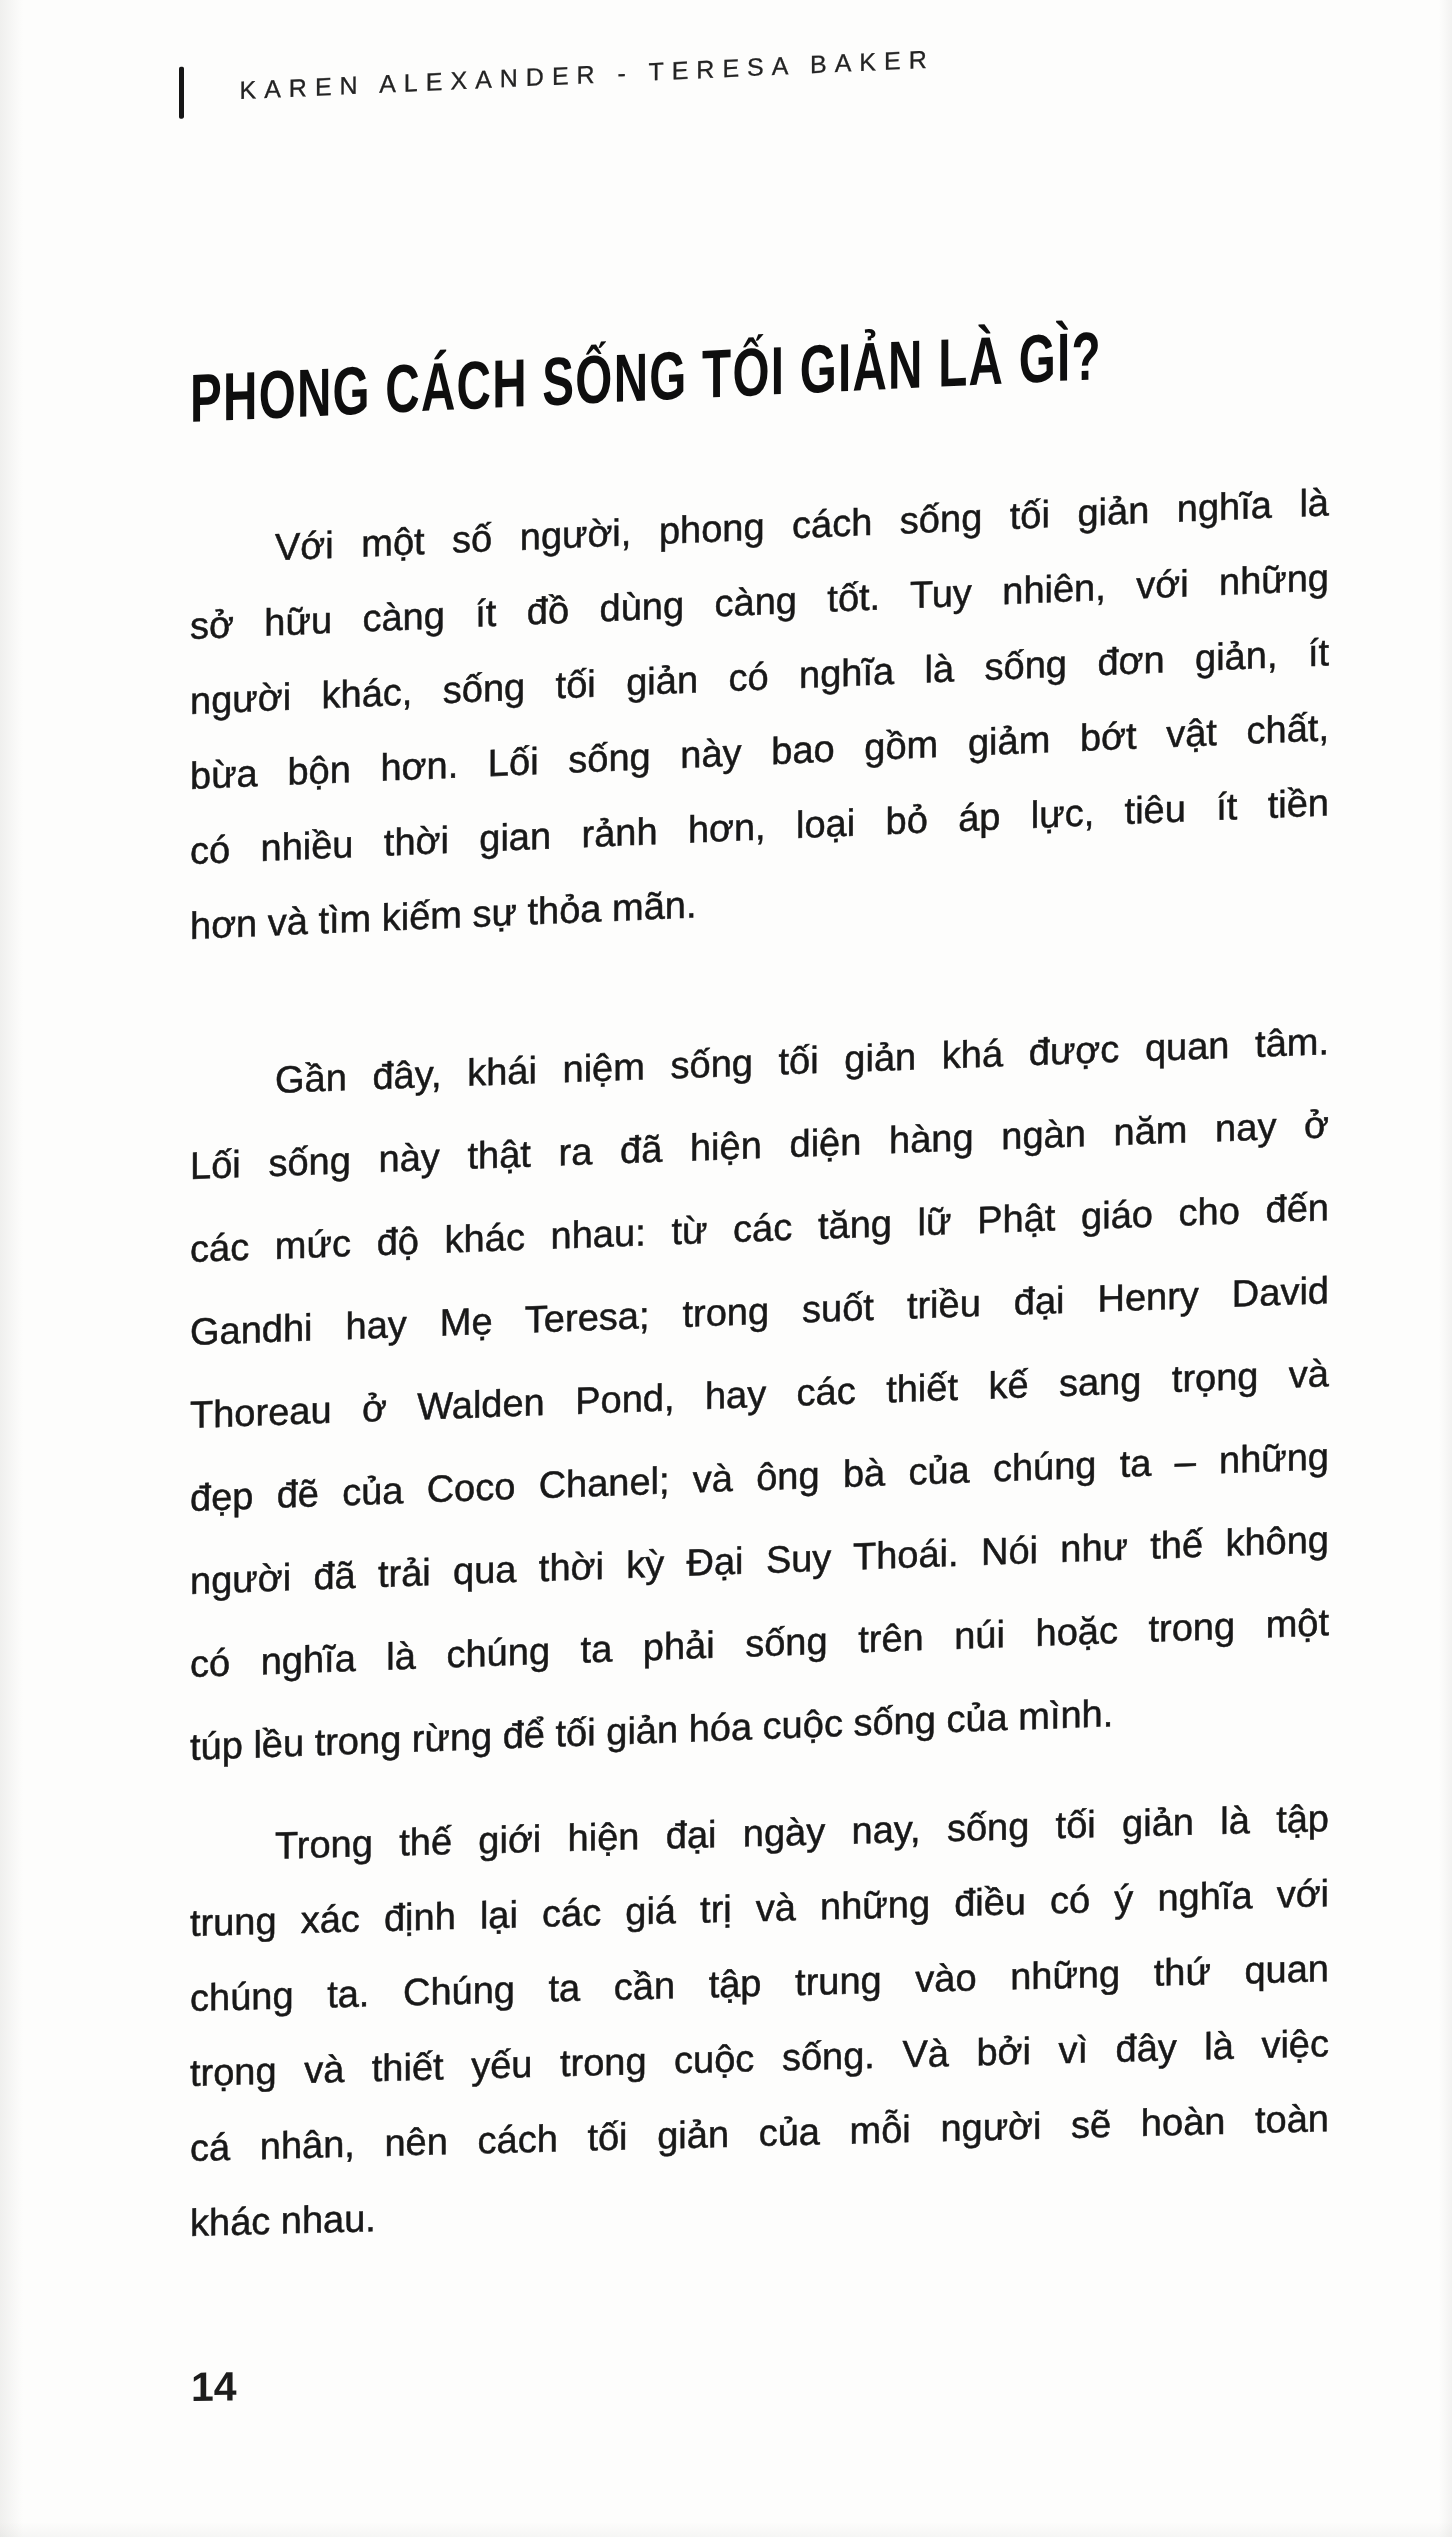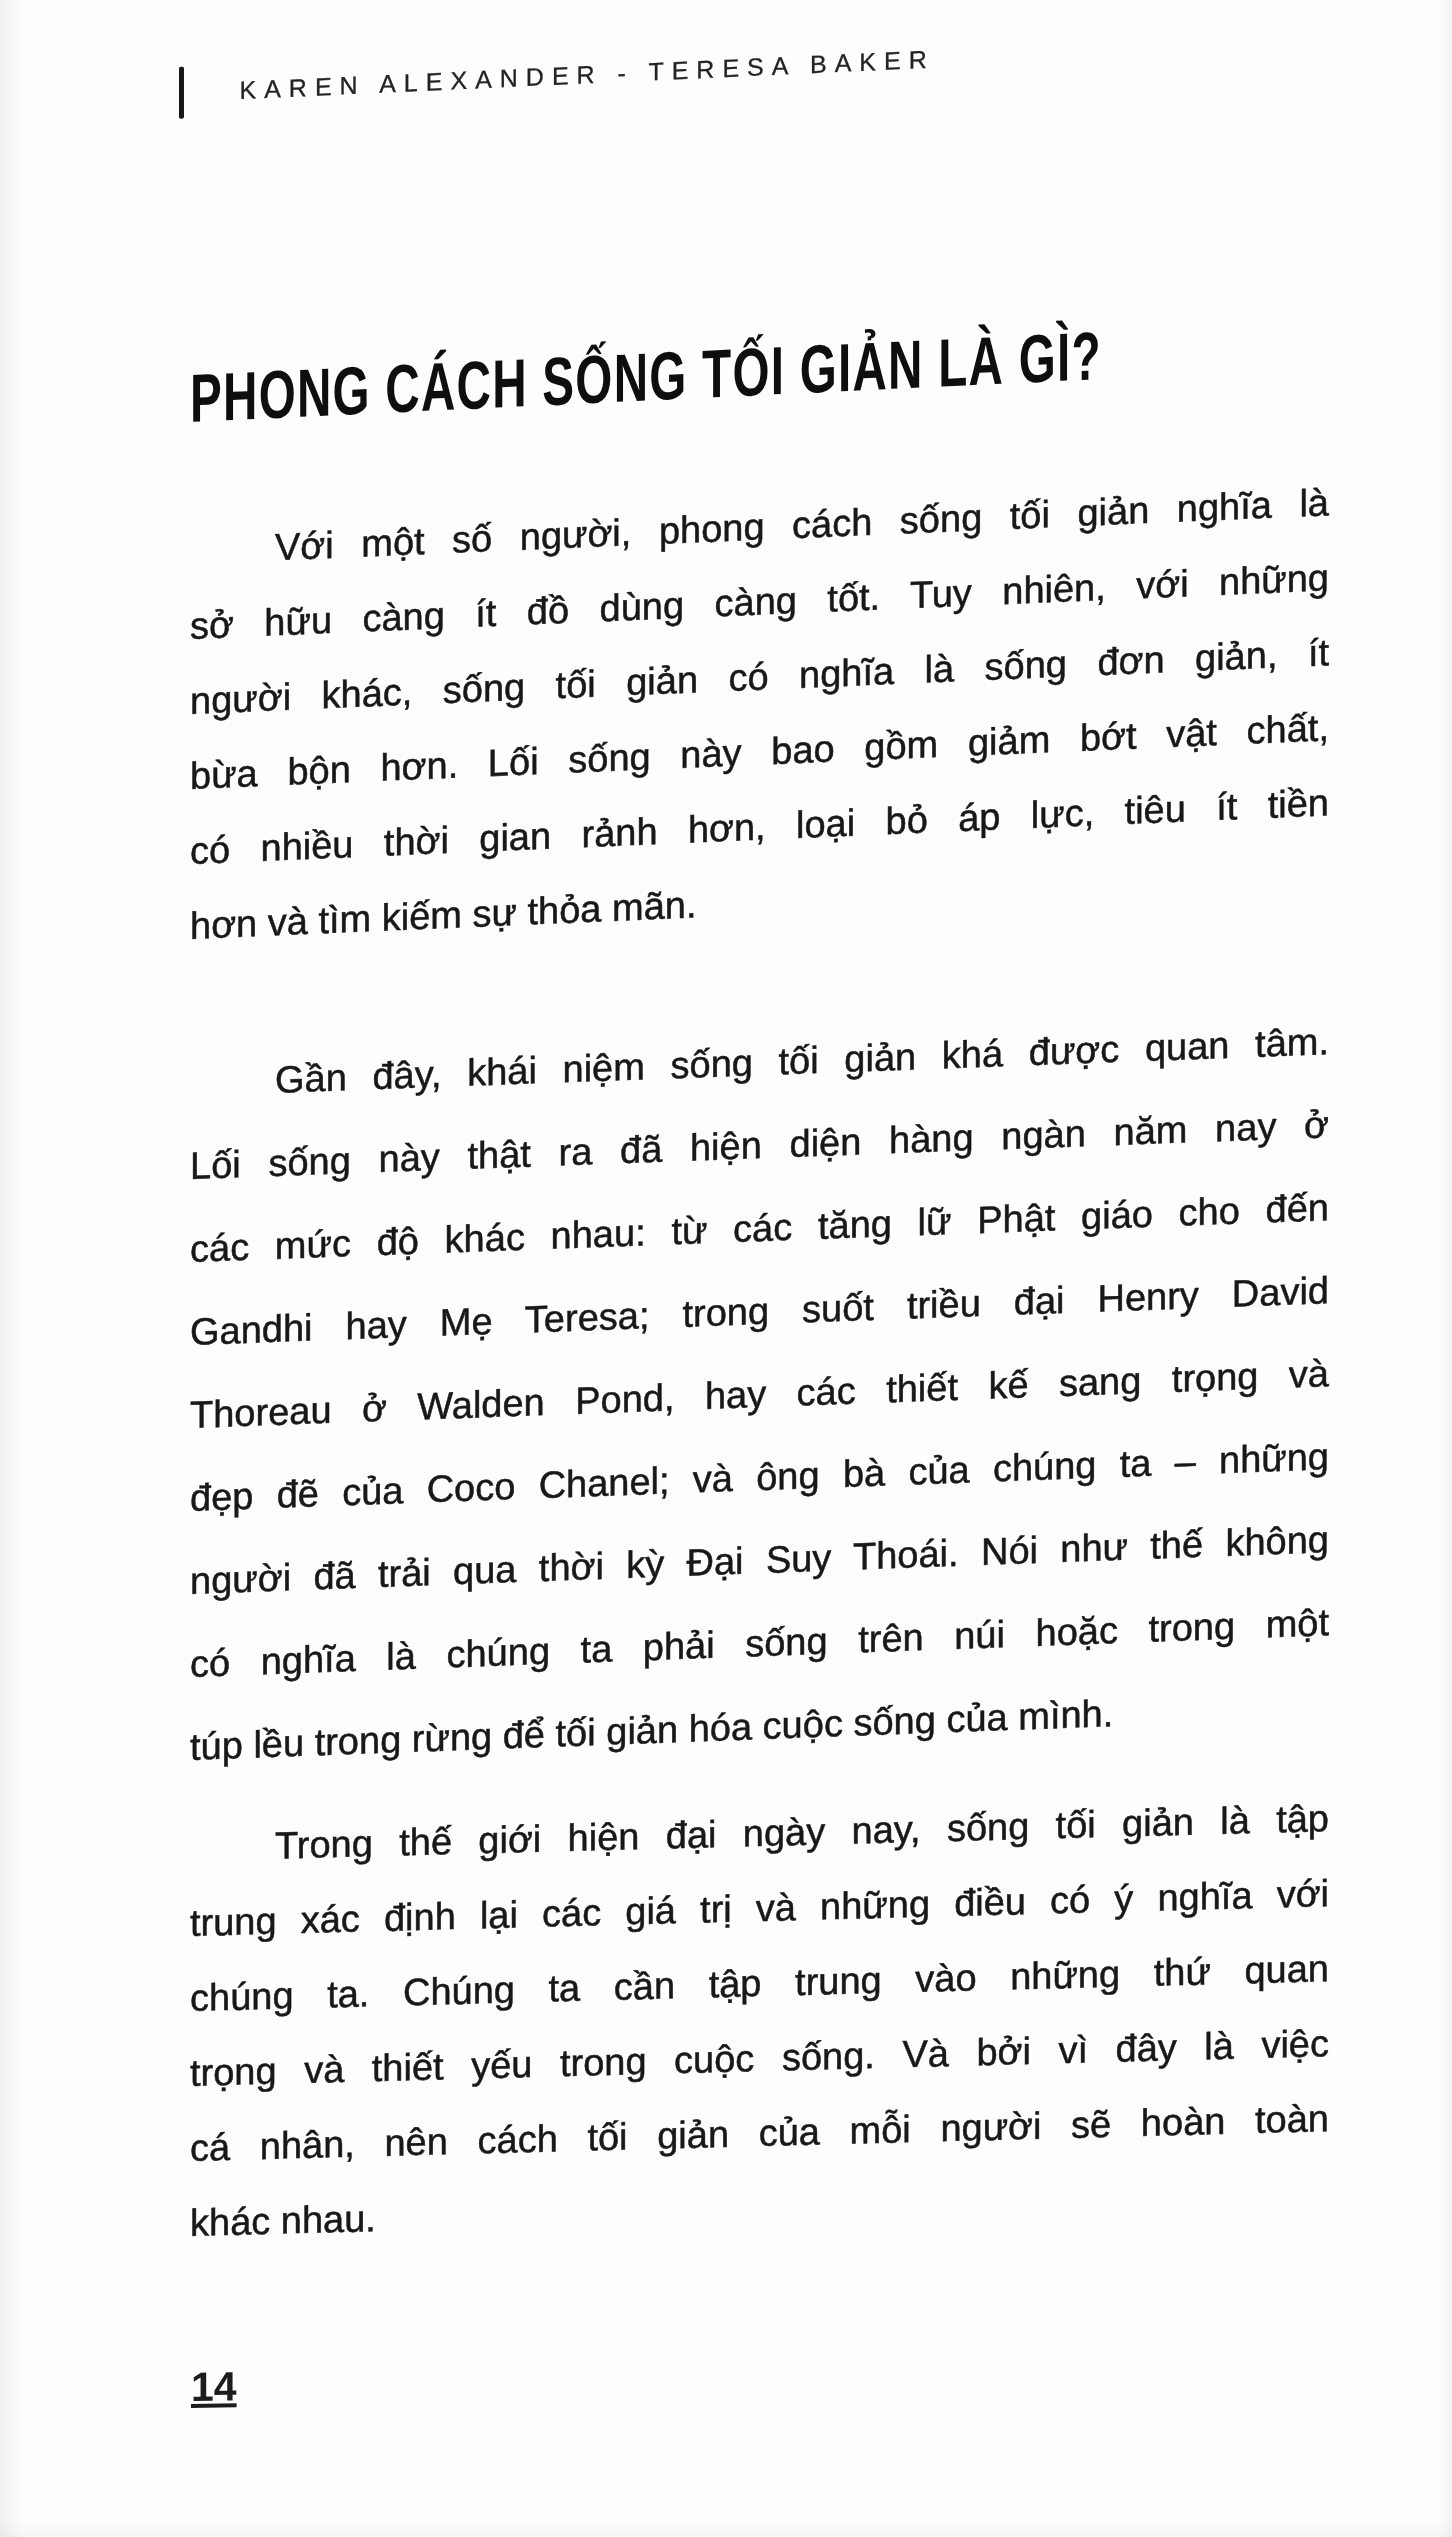--- a/index.html
+++ b/index.html
@@ -103,21 +103,20 @@
   
   .page-number {
     position: absolute;
     left: 191px; top: 2363px;
     font-size: 41px;
     line-height: 1.2;
     font-weight: 700;
     color: #1c1c1c;
     transform: skewY(-0.8deg);
     transform-origin: 0 0;
-    text-decoration: underline;
   }
 </style>
 </head>
 <body>
 
 <div class="page">
 
   <div class="edge-left"></div>
   <div class="edge-right"></div>
   <div class="edge-bottom"></div>

